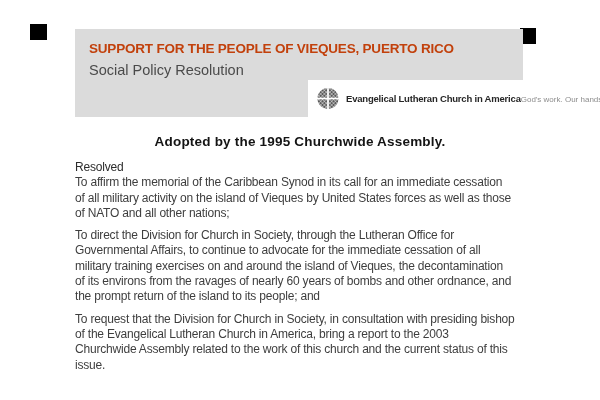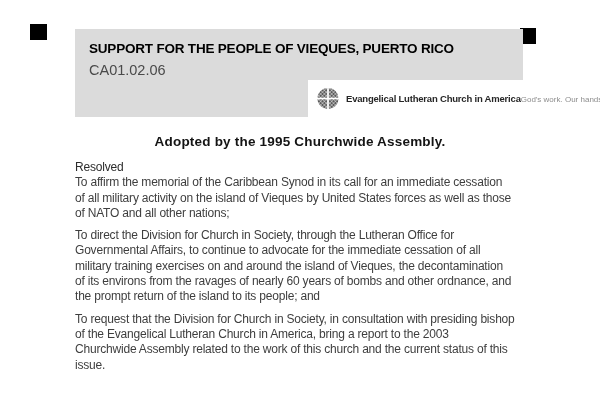--- a/index.html
+++ b/index.html
@@ -23,21 +23,21 @@
     left: 75px; top: 29px;
     width: 448px; height: 88px;
     background: #dbdbdb;
     padding: 12px 0 0 14px;
   }
   .header h1 {
     margin: 0 0 5px 0;
     font-size: 13.5px;
     font-weight: bold;
     letter-spacing: -0.2px;
-    color: #000000;
+    color: #c2410c;
     white-space: nowrap;
   }
   .header .subtitle, .header .code {
     font-size: 14.5px;
     font-weight: normal;
     color: #4a4a4a;
     line-height: 19px;
     white-space: nowrap;
   }
 
@@ -99,21 +99,21 @@
 </head>
 <body>
 
 <div class="page">
 
   <div class="mark mark-left"></div>
   <div class="mark mark-right"></div>
 
   <header class="header">
     <h1>SUPPORT FOR THE PEOPLE OF VIEQUES, PUERTO RICO</h1>
-    <div class="code">CA01.02.06</div>
+    <div class="subtitle">Social Policy Resolution</div>
   </header>
 
   <div class="logo-box">
     <span class="emblem">
       <svg width="22" height="26" viewBox="0 0 22 26" xmlns="http://www.w3.org/2000/svg">
         <defs>
           <pattern id="lat" width="2.6" height="2.6" patternUnits="userSpaceOnUse" patternTransform="rotate(45)">
             <rect width="2.6" height="2.6" fill="#5a5a5a"></rect>
             <path d="M0 0H2.6M0 0V2.6" stroke="#ffffff" stroke-width="0.8"></path>
           </pattern>

